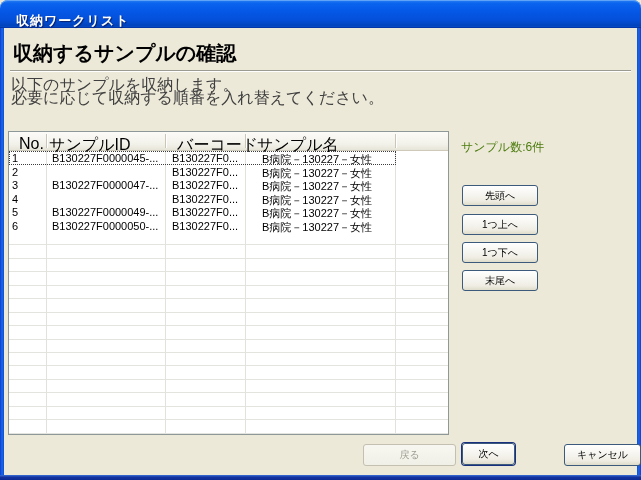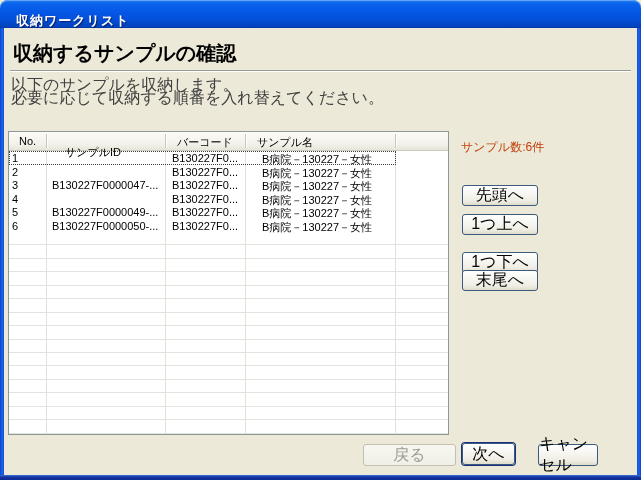--- a/index.html
+++ b/index.html
@@ -17,55 +17,55 @@
   .edge.left{left:0;top:28px;width:4px;height:447px;background:linear-gradient(90deg,#0a3ccc 0,#1e66ea 50%,#0850d4 100%);}
   .edge.right{left:637px;top:28px;width:4px;height:447px;background:linear-gradient(90deg,#0850d4 0,#1e66ea 50%,#0a3ccc 100%);}
   .edge.bottom{left:0;top:475px;width:641px;height:5px;background:linear-gradient(180deg,#3a6fd6 0%,#14339f 45%,#0b2a92 100%);}
 
   
   .heading{position:absolute;left:13px;top:40px;font-size:20px;font-weight:bold;color:#000;}
   .rule{position:absolute;left:10px;top:70px;width:621px;height:2px;
     border-top:1px solid #9c9b91;border-bottom:1px solid #ffffff;box-sizing:border-box;}
   .inst{position:absolute;left:11px;font-size:16px;color:#404040;line-height:13px;white-space:nowrap;}
   .inst.l1{top:78px;} .inst.l2{top:91px;}
-  .count{position:absolute;left:461px;top:139px;font-size:12px;color:#c2410c;}
+  .count{position:absolute;left:461px;top:139px;font-size:12px;color:#4d7c0f;}
 
   
   .tbl{position:absolute;left:8px;top:131px;width:441px;height:304px;background:#fff;
     border:1px solid #8E9899;box-sizing:border-box;}
   .thead{position:absolute;left:0;top:0;width:439px;height:19px;
     background:linear-gradient(180deg,#FCFBF8 0%,#F2F1E9 70%,#E7E5D8 100%);
     border-bottom:1px solid #CDCABB;box-sizing:border-box;}
-  .th{position:absolute;top:3px;font-size:11px;color:#000;white-space:nowrap;}
-  .th.c0{left:10px;} .th.c1{left:56px;margin-top:10px;} .th.c2{left:168px;} .th.c3{left:248px;}
+  .th{position:absolute;top:3px;font-size:16px;color:#000;white-space:nowrap;}
+  .th.c0{left:10px;} .th.c1{left:40px;} .th.c2{left:168px;} .th.c3{left:248px;}
   .hsep{position:absolute;top:2px;width:1px;height:14px;background:#C9C6B7;box-shadow:1px 0 0 #fff;}
   .vsep{position:absolute;top:19px;width:1px;height:283px;background:#E2E2DC;}
   .x0{left:37px;} .x1{left:156px;} .x2{left:236px;} .x3{left:386px;}
   .tbody{position:absolute;left:0;top:19px;width:439px;height:283px;}
   .trow{position:relative;height:13.6px;font-size:11px;color:#000;white-space:nowrap;}
   .trow .c{position:absolute;top:1px;}
   .c.no{left:3px;} .c.id{left:43px;} .c.bc{left:163px;} .c.nm{left:253px;}
   .focus-rect{position:absolute;left:0;top:0;width:387px;height:14px;
     border:1px dotted #3c3c3c;box-sizing:border-box;pointer-events:none;}
   .empty-grid{position:absolute;left:0;top:100px;width:439px;height:202px;
     background:repeating-linear-gradient(180deg,transparent 0 12.45px,#E4E4DE 12.45px 13.45px);}
 
   
   .xp-btn{position:absolute;display:flex;align-items:center;justify-content:center;
-    font-family:"Liberation Sans","DejaVu Sans",sans-serif;font-size:16px;color:#000;
+    font-family:"Liberation Sans","DejaVu Sans",sans-serif;font-size:10px;color:#000;
     background:linear-gradient(180deg,#FFFFFF 0%,#F6F5F0 45%,#EFEDE3 78%,#DFDCCB 100%);
     border:1px solid #3c5a7c;border-radius:3px;box-sizing:border-box;cursor:default;}
   .mv{left:462px;width:76px;height:21px;}
-  .mv.b0{top:185px;} .mv.b1{top:214px;} .mv.b2{top:252px;} .mv.b3{top:270px;}
+  .mv.b0{top:185px;} .mv.b1{top:214px;} .mv.b2{top:242px;} .mv.b3{top:270px;}
   .ft{top:444px;height:22px;}
   .btn-back{left:363px;width:93px;
     background:linear-gradient(180deg,#F7F6F0 0%,#F1F0E7 100%);
     border:1px solid #C3C0B1;color:#9D9C92;}
   .btn-next{left:462px;width:53px;top:443px;box-shadow:0 0 0 1px #18307e;}
-  .btn-cancel{left:538px;width:60px;}
+  .btn-cancel{left:564px;width:77px;}
 </style>
 </head>
 <body>
 
 <div class="window">
 
   <div class="titlebar">
     <span class="title">収納ワークリスト</span>
   </div>
   <div class="edge left"></div>
@@ -89,20 +89,21 @@
       <span class="hsep x3"></span>
     </div>
     <div class="vsep x0"></div>
     <div class="vsep x1"></div>
     <div class="vsep x2"></div>
     <div class="vsep x3"></div>
     <div class="empty-grid"></div>
     <div class="tbody">
         <div class="trow">
     <span class="c no">1</span>
+    <span class="c id">B130227F0000045-...</span>
     <span class="c bc">B130227F0...</span>
     <span class="c nm">B病院－130227－女性</span>
   <span class="focus-rect"></span>
         </div>
         <div class="trow">
     <span class="c no">2</span>
     <span class="c bc">B130227F0...</span>
     <span class="c nm">B病院－130227－女性</span>
   </div>
         <div class="trow">

